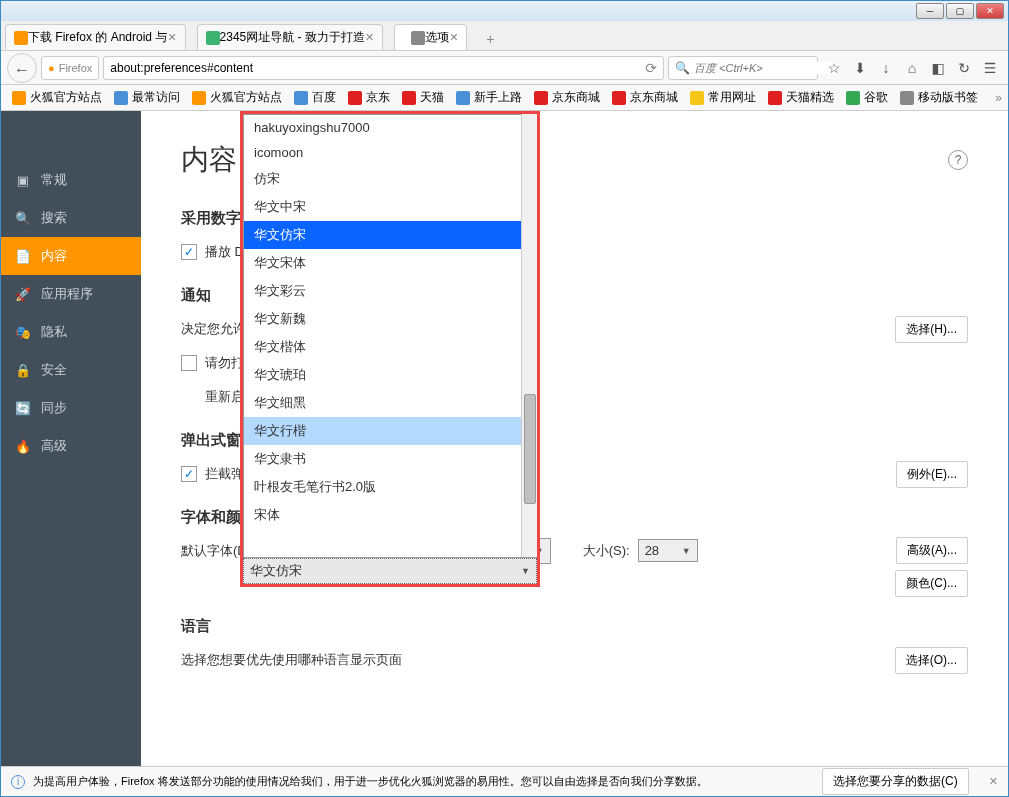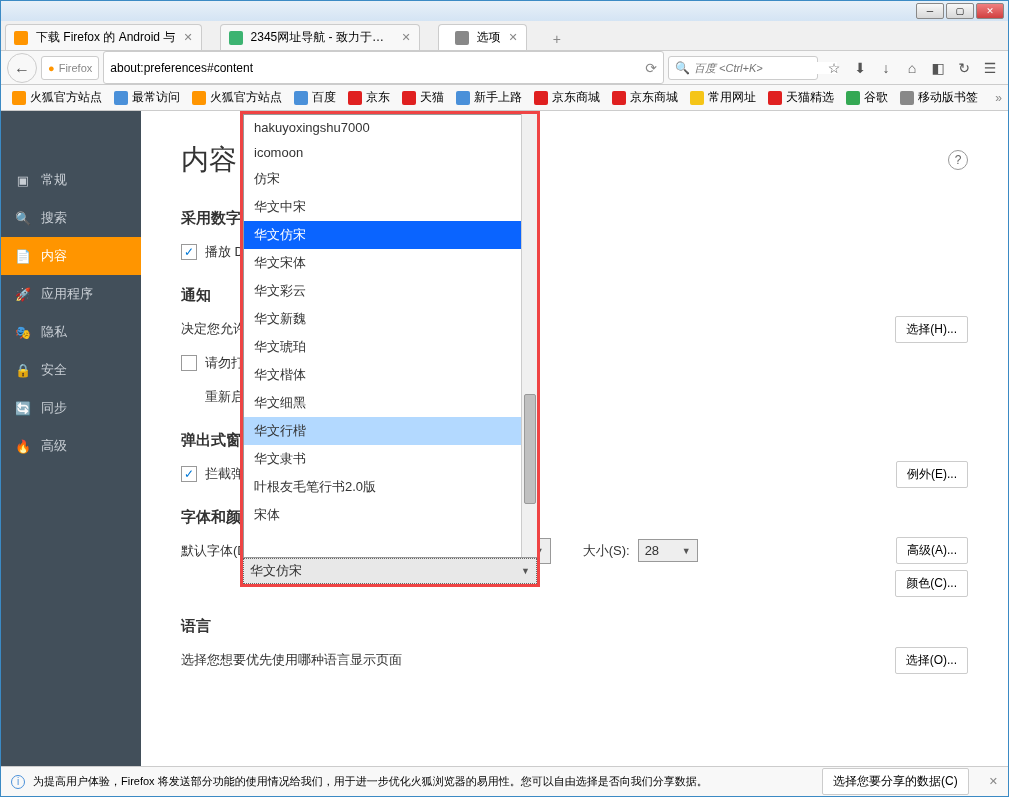--- a/index.html
+++ b/index.html
@@ -6,33 +6,33 @@
 body { width: 1009px; height: 797px; background: #fff; overflow: hidden; position: relative; }
 
 
 .window-border { border: 1px solid #3b8ac4; width: 100%; height: 100%; position: relative; }
 .titlebar { height: 20px; background: linear-gradient(#e8f0f8, #d4e4f4); display: flex; justify-content: flex-end; align-items: center; padding-right: 4px; gap: 2px; }
 .win-btn { width: 28px; height: 16px; border: 1px solid #888; background: linear-gradient(#f8f8f8, #d8d8d8); display: flex; align-items: center; justify-content: center; font-size: 9px; cursor: pointer; border-radius: 2px; }
 .win-btn.close { background: linear-gradient(#f08080, #d04040); color: #fff; }
 
 
 .tabbar { height: 30px; background: #f0f0f0; display: flex; align-items: flex-end; padding-left: 4px; border-bottom: 1px solid #ccc; }
-.tab { height: 26px; padding: 0 8px; display: flex; align-items: center; gap: 8px; font-size: 12px; border: 1px solid #ccc; border-bottom: none; border-radius: 4px 4px 0 0; background: #f8f8f8; max-width: 200px; margin-right: 18px; }
+.tab { height: 26px; padding: 0 8px; display: flex; align-items: center; gap: 0; font-size: 12px; border: 1px solid #ccc; border-bottom: none; border-radius: 4px 4px 0 0; background: #f8f8f8; max-width: 200px; margin-right: 11px; }
 .tab.active { background: #fff; padding-left: 16px; }
 .tab-icon { width: 14px; height: 14px; border-radius: 2px; flex-shrink: 0; }
 .tab-title { white-space: nowrap; overflow: hidden; text-overflow: ellipsis; flex: 1; }
 .tab-close { font-size: 11px; color: #888; cursor: pointer; }
 .newtab { width: 24px; height: 22px; display: flex; align-items: center; justify-content: center; color: #888; font-size: 14px; cursor: pointer; }
 
 
 .navbar { height: 34px; display: flex; align-items: center; padding: 0 6px; gap: 4px; border-bottom: 1px solid #ccc; background: #f8f8f8; }
 .nav-btn { width: 28px; height: 28px; display: flex; align-items: center; justify-content: center; color: #555; cursor: pointer; border-radius: 3px; }
 .nav-btn.back { border: 1px solid #ccc; border-radius: 50%; width: 30px; height: 30px; font-size: 16px; }
 .identity { display: flex; align-items: center; gap: 4px; padding: 0 6px; height: 24px; border: 1px solid #ccc; border-radius: 3px; background: #fff; font-size: 11px; color: #888; }
-.urlbox { flex: 1; height: 33px; border: 1px solid #ccc; border-radius: 3px; display: flex; align-items: center; padding: 0 6px; font-size: 12px; background: #fff; }
+.urlbox { flex: 1; height: 24px; border: 1px solid #ccc; border-radius: 3px; display: flex; align-items: center; padding: 0 6px; font-size: 12px; background: #fff; }
 .urlbox input { border: none; outline: none; flex: 1; font-size: 12px; }
 .reload { color: #888; cursor: pointer; font-size: 14px; }
 .searchbox { width: 150px; height: 24px; border: 1px solid #ccc; border-radius: 3px; display: flex; align-items: center; padding: 0 6px; font-size: 12px; background: #fff; gap: 4px; }
 .searchbox input { border: none; outline: none; flex: 1; font-size: 11px; font-style: italic; color: #999; }
 .tool-icons { display: flex; gap: 2px; }
 .tool-icons .nav-btn { width: 24px; font-size: 14px; }
 
 
 .bookbar { height: 26px; display: flex; align-items: center; padding: 0 6px; gap: 2px; border-bottom: 1px solid #ccc; background: #f8f8f8; font-size: 12px; overflow: hidden; }
 .bookmark { display: flex; align-items: center; gap: 4px; padding: 0 5px; cursor: pointer; white-space: nowrap; }
@@ -286,22 +286,22 @@
       <div class="dropdown-wrap" id="ddwrap" style="left:99px; top:0px; width:300px;">
         <div class="dropdown-list" id="ddlist" style="height:444px; position:relative;">
             <div class="dd-item">hakuyoxingshu7000</div>
             <div class="dd-item">icomoon</div>
             <div class="dd-item">仿宋</div>
             <div class="dd-item">华文中宋</div>
             <div class="dd-item selected">华文仿宋</div>
             <div class="dd-item">华文宋体</div>
             <div class="dd-item">华文彩云</div>
             <div class="dd-item">华文新魏</div>
+            <div class="dd-item">华文楷体</div>
             <div class="dd-item">华文琥珀</div>
-            <div class="dd-item">华文楷体</div>
             <div class="dd-item">华文细黑</div>
             <div class="dd-item hover">华文行楷</div>
             <div class="dd-item">华文隶书</div>
             <div class="dd-item">叶根友毛笔行书2.0版</div>
             <div class="dd-item">宋体</div>
           </div>
         <div class="select-box font-select" style="width:294px; border:1px dotted #666; background:#e8e8e8">
           <span>华文仿宋</span>
           <span class="caret">▼</span>
         </div>

